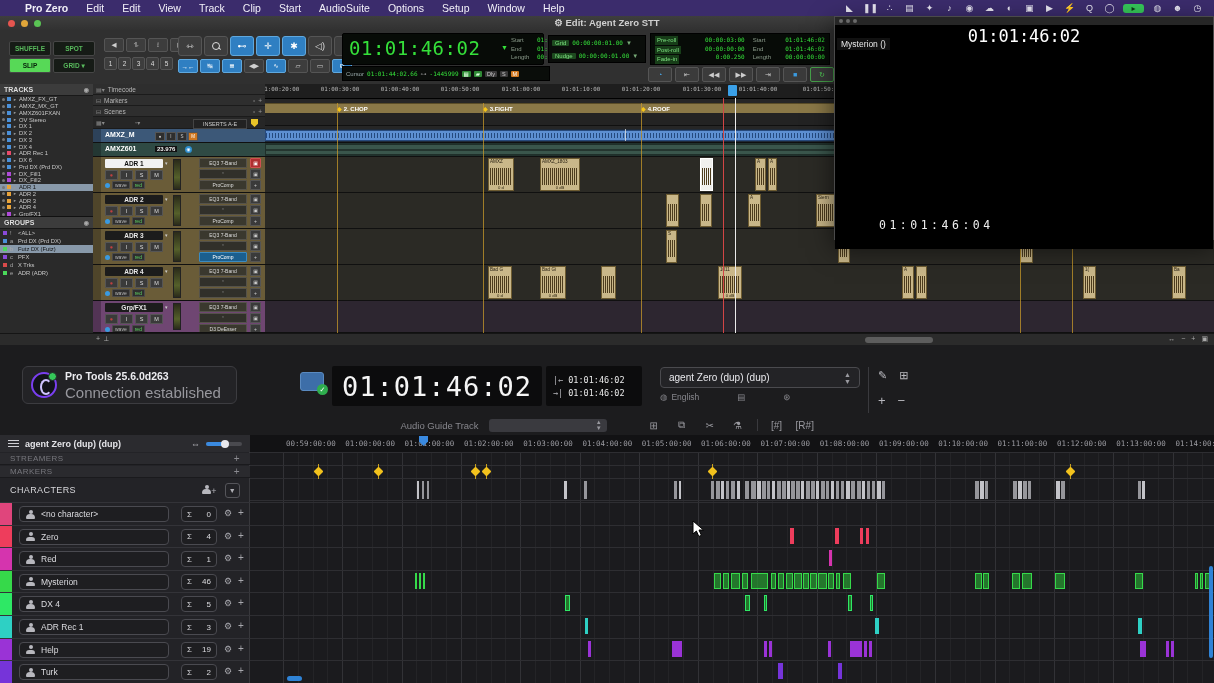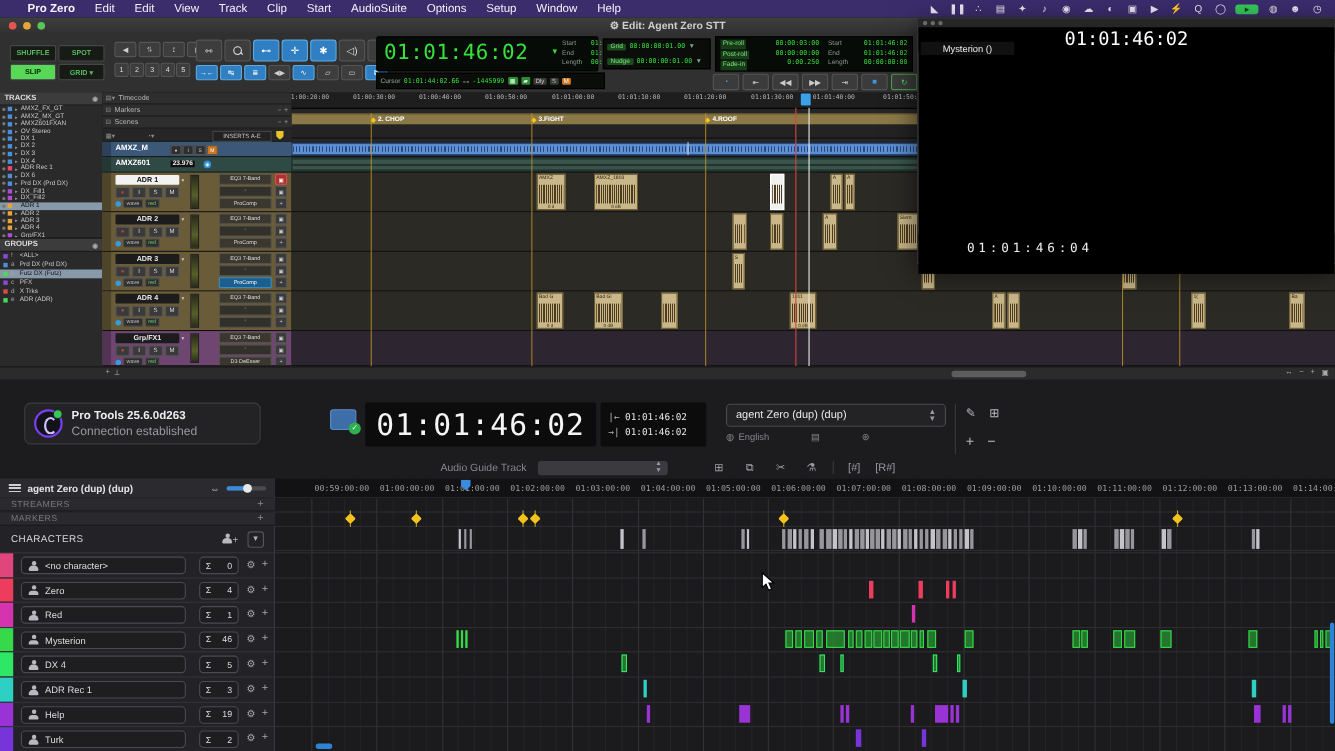--- a/index.html
+++ b/index.html
@@ -179,21 +179,21 @@
   #cp-titlebar{position:absolute;left:0;top:0;width:100%;height:17px;background:#242427;border-bottom:1px solid #111;
                text-align:center;font-size:10px;color:#86868c;line-height:17px;}
   #conn-card{position:absolute;left:22px;top:21px;width:215px;height:38px;border:1px solid #3c3c40;border-radius:6px;
              background:#232326;display:flex;align-items:center;padding:0 8px;box-sizing:border-box;gap:8px;}
   #pt-logo{position:relative;width:26px;height:26px;border-radius:50%;background:#12131a;flex:none;border:2px solid #7a3ff0;box-sizing:border-box;}
   #pt-logo::before{content:"";position:absolute;left:7px;top:5px;width:8px;height:12px;border:2px solid #cfc3ff;
                    border-radius:50%;border-right-color:transparent;}
   #pt-logo::after{content:"";position:absolute;right:-2px;top:-2px;width:7px;height:7px;border-radius:50%;
                   background:#35c759;border:1.5px solid #232326;}
   #conn-app{font-size:10.5px;font-weight:bold;color:#ececf0;}
-  #conn-status{font-size:11px;color:#97979d;margin-top:2px;}
+  #conn-status{font-size:15px;color:#97979d;margin-top:2px;}
   #sync-ico{position:absolute;left:300px;top:27px;width:22px;height:17px;background:#3d6ea8;border-radius:3px;border:1px solid #5a8ac0;}
   #sync-ico::after{content:"✓";position:absolute;right:-5px;bottom:-5px;width:11px;height:11px;border-radius:50%;
                    background:#2fae4e;color:#fff;font-size:7px;text-align:center;line-height:11px;}
   #cp-tc{position:absolute;left:332px;top:21px;width:210px;height:40px;background:#0c0c0d;border-radius:2px;
          color:#f5f5f5;font-size:27px;display:flex;align-items:center;justify-content:center;letter-spacing:1px;}
   #cp-inout{position:absolute;left:546px;top:21px;width:96px;height:40px;background:#0c0c0d;border-radius:2px;
             color:#e8e8e8;font-size:8.5px;display:flex;flex-direction:column;justify-content:center;gap:3px;padding-left:7px;box-sizing:border-box;}
   .io-row{display:flex;gap:5px;align-items:center;}
   .io-lab{color:#b5b5ba;}
   #cue-select{position:absolute;left:660px;top:22px;width:200px;height:21px;border:1px solid #4a4a4e;border-radius:4px;
@@ -260,21 +260,21 @@
 
   
   #videowin{position:absolute;left:834px;top:16px;width:380px;height:224px;background:#000;border:1px solid #4a4a4a;
             box-sizing:border-box;box-shadow:0 8px 24px rgba(0,0,0,.6);}
   #vw-titlebar{position:absolute;left:0;top:0;width:100%;height:8px;background:#262626;display:flex;gap:3px;
                align-items:center;padding-left:4px;box-sizing:border-box;}
   .vw-dot{width:4px;height:4px;border-radius:50%;background:#6a6a6a;}
   #vw-tc-top{position:absolute;left:0;top:8px;width:100%;height:22px;background:#000;color:#fff;text-align:center;
              font-size:17px;line-height:22px;}
   #vw-charlabel{position:absolute;left:2px;top:21px;background:rgba(20,20,20,.85);color:#e8e8e8;font-size:8.5px;
-                padding:1px 20px;z-index:5;}
+                padding:1px 4px;z-index:5;}
   #vw-video{position:absolute;left:0;top:30px;width:100%;height:166px;background:linear-gradient(100deg,#8fa9c4 0%,#a6bdd4 55%,#b9cbdc 100%);overflow:hidden;}
   #vw-cue{position:absolute;left:2px;top:4px;background:rgba(160,190,215,.55);color:#2e6fc4;font-size:8px;
           font-weight:bold;padding:0 3px;z-index:4;}
   .streamer{position:absolute;top:10px;bottom:0;width:6px;background:#21d421;z-index:3;}
   .man-head{position:absolute;left:187px;top:22px;width:26px;height:30px;border-radius:50% 50% 42% 42%;background:#5b463a;z-index:2;}
   .man-body{position:absolute;left:147px;top:48px;width:110px;height:120px;border-radius:26px 30px 4px 4px;
             background:linear-gradient(105deg,#a9a49f,#c0bbb6 60%,#b0aba6);z-index:1;}
   .man-arm{position:absolute;top:70px;width:26px;height:100px;background:#a39e99;z-index:1;}
   .strap{position:absolute;width:13px;height:105px;background:#2c3140;z-index:2;border-radius:3px;}
   .holster{position:absolute;left:216px;top:128px;width:10px;height:26px;background:#23283a;z-index:2;border-radius:2px;}

